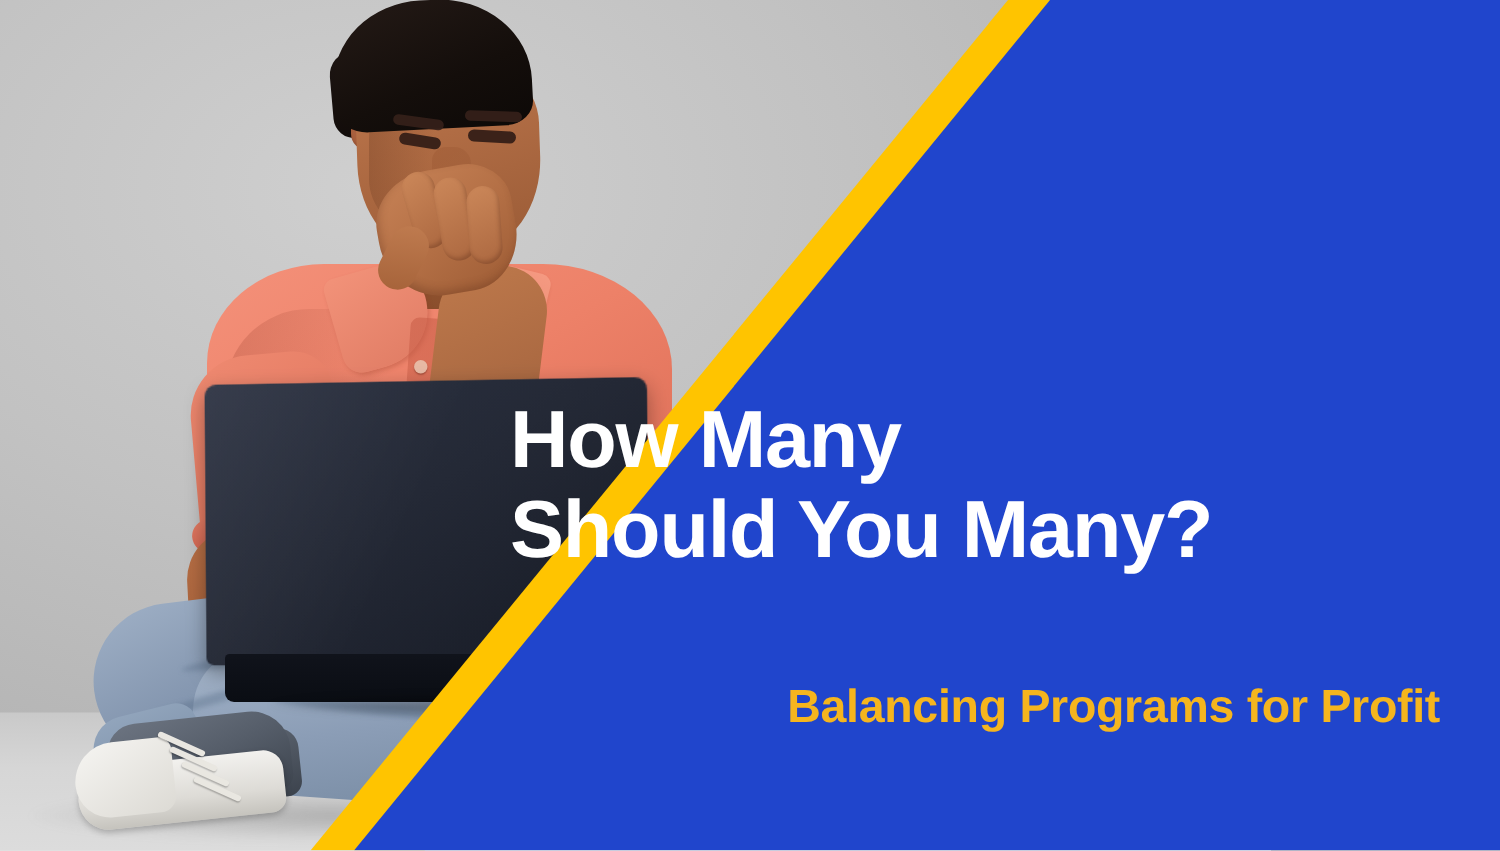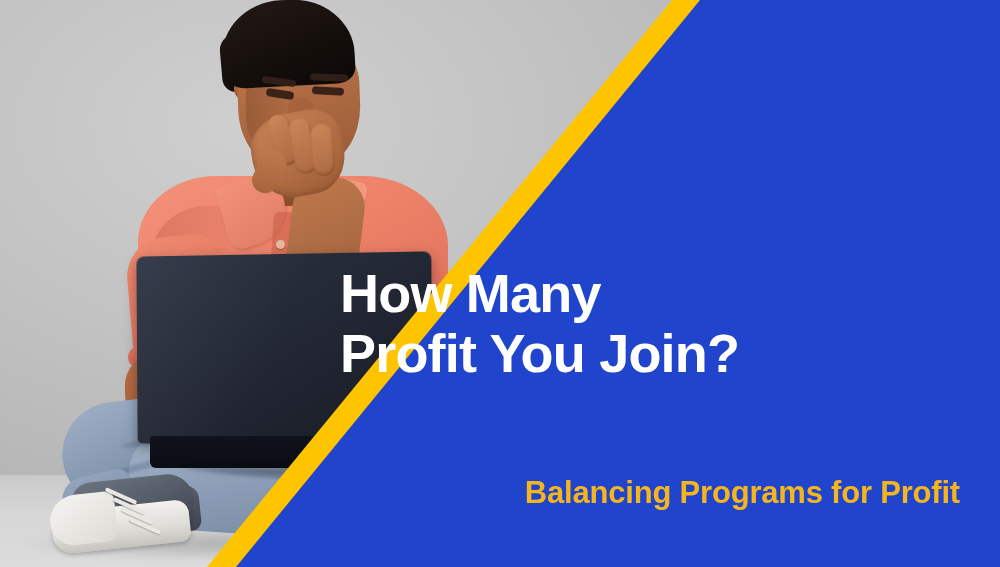--- a/index.html
+++ b/index.html
@@ -280,21 +280,21 @@
   .headline{
     position:absolute; right:40px; top:250px; width:620px;
     text-align:left; color:#ffffff;
     font-size:54px; font-weight:700; line-height:1.12;
     letter-spacing:-0.8px;
     font-family:"Liberation Sans", sans-serif;
     margin-top:13px;
   }
   .headline span{ display:block; }
   .subtitle{
-    position:absolute; right:40px; top:475px; width:620px;
+    position:absolute; right:40px; top:453px; width:620px;
     text-align:right; color:#F5B51E;
     font-size:31px; font-weight:700; letter-spacing:-0.2px;
     font-family:"Liberation Sans", sans-serif;
   }
 </style>
 </head>
 <body>
 
 <div class="banner">
 
@@ -366,18 +366,18 @@
       
       
       
       
     </div>
   </div>
 
 
   <div class="headline">
     <span>How Many</span>
-    <span>Profit You Join?</span>
+    <span>Should You Many?</span>
   </div>
 
   <div class="subtitle">Balancing Programs for Profit</div>
 
 </div>
 
 </body></html>

